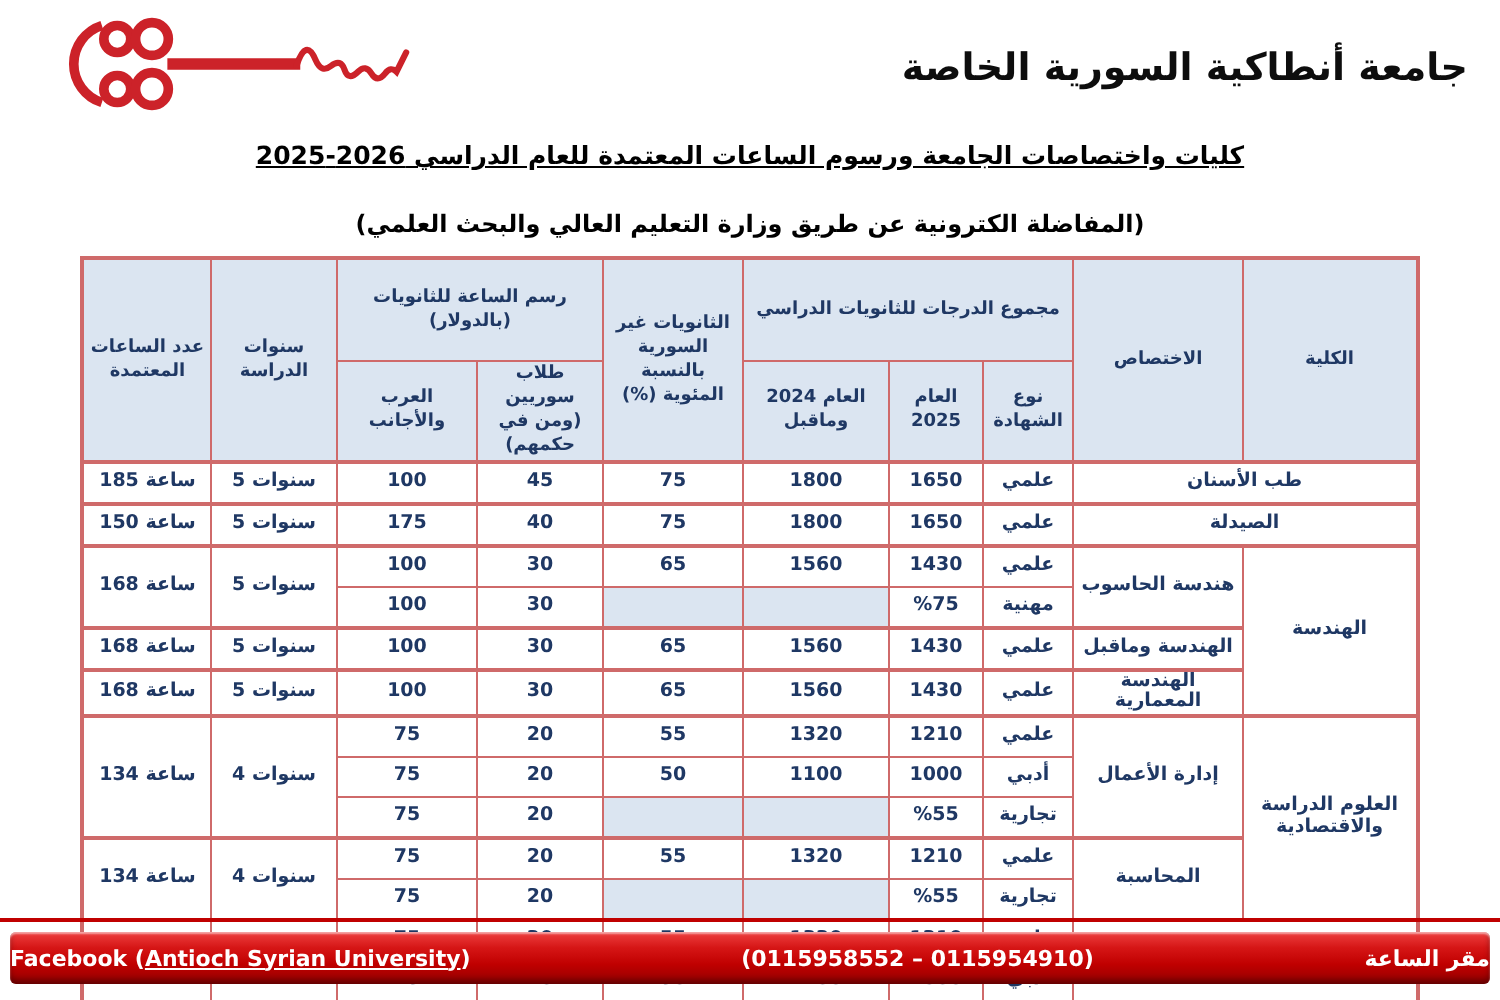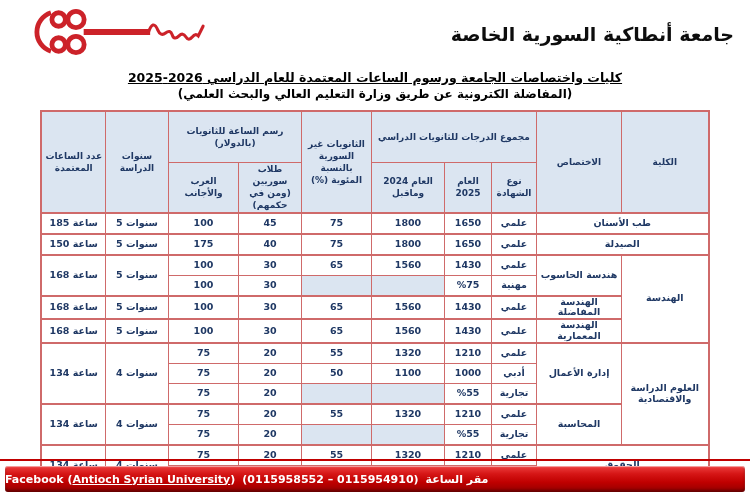--- a/index.html
+++ b/index.html
@@ -15,21 +15,21 @@
   .en-name{font-weight:bold;font-size:16px;color:#161616;letter-spacing:.2px;white-space:nowrap;}
   .ar-name{font-weight:bold;font-size:19px;color:#0d0d0d;direction:rtl;white-space:nowrap;}
   .logo{flex:0 0 auto;margin:0 6px;}
   
   .title1{
     margin-top:12px;text-align:center;direction:rtl;
     font-weight:bold;font-size:12.5px;color:#000;
     text-decoration:underline;
   }
   .title2{
-    margin-top:2px;text-align:center;direction:rtl;
+    margin-top:20px;text-align:center;direction:rtl;
     font-weight:bold;font-size:12px;color:#000;
   }
   
   table.uni{
     direction:rtl;border-collapse:collapse;table-layout:fixed;
     width:667px;margin:9px auto 0 auto;
     border:2px solid #cf6a6a;
   }
   .uni th,.uni td{
     border:1px solid #cf6a6a;
@@ -47,21 +47,21 @@
   .ltr{direction:ltr;}
   
   .footer-topline{
     position:absolute;left:0;top:459px;width:750px;height:2px;background:#c00000;
   }
   .footer-banner{
     position:absolute;left:5px;right:5px;top:466px;height:26px;
     background:linear-gradient(180deg,#ee4040 0%,#d61616 30%,#c00000 62%,#930000 100%);
     border-radius:3px;
     box-shadow:inset 0 1px 1px rgba(255,255,255,.55), inset 0 -2px 3px rgba(0,0,0,.35);
-    display:flex;align-items:center;justify-content:flex-start;gap:7px;
+    display:flex;align-items:center;justify-content:space-between;gap:7px;
     color:#fff;font-weight:bold;font-size:11px;white-space:nowrap;
   }
   .footer-banner .ar{direction:rtl;}
   .footer-banner .u{text-decoration:underline;cursor:pointer;}
 </style>
 </head>
 <body>
 
 <div class="masthead">
   <div class="logo">
@@ -155,21 +155,21 @@
     <tr>
       <td>مهنية</td>
       <td class="ltr">%75</td>
       <td class="shaded"></td>
       <td class="shaded"></td>
       <td>30</td>
       <td>100</td>
     </tr>
 
     <tr class="grp">
-      <td>الهندسة المفاضلة</td>
+      <td>الهندسة وماقبل</td>
       <td>علمي</td>
       <td>1430</td>
       <td>1560</td>
       <td>65</td>
       <td>30</td>
       <td>100</td>
       <td class="ltr">5 سنوات</td>
       <td class="ltr">168 ساعة</td>
     </tr>
 

